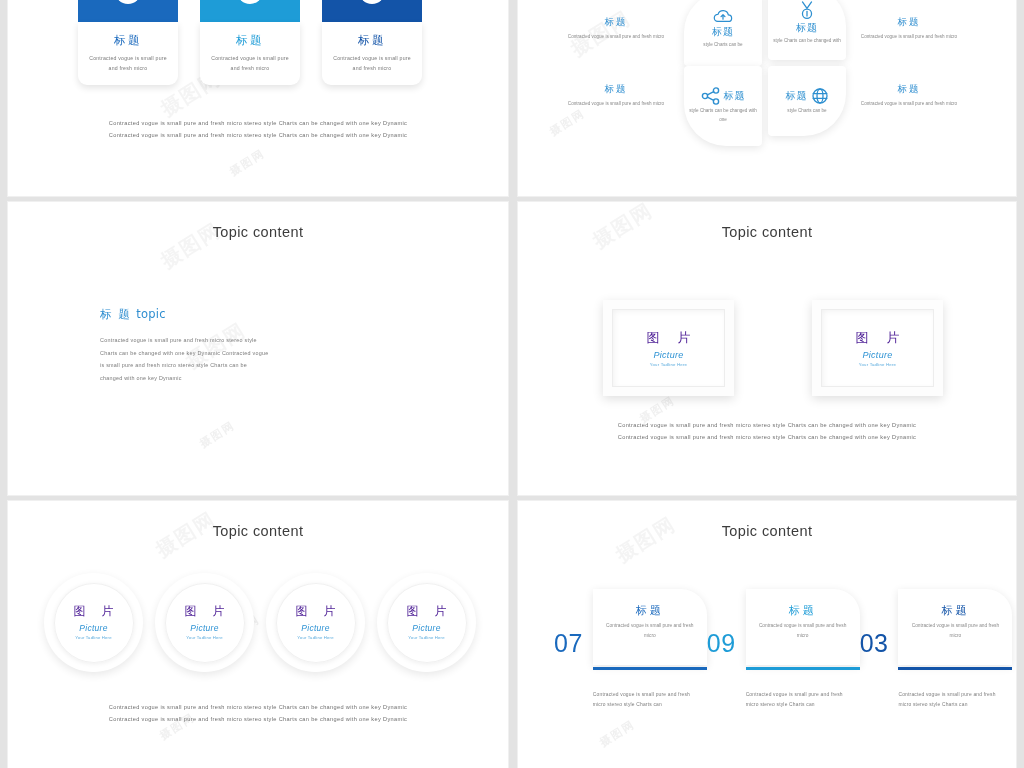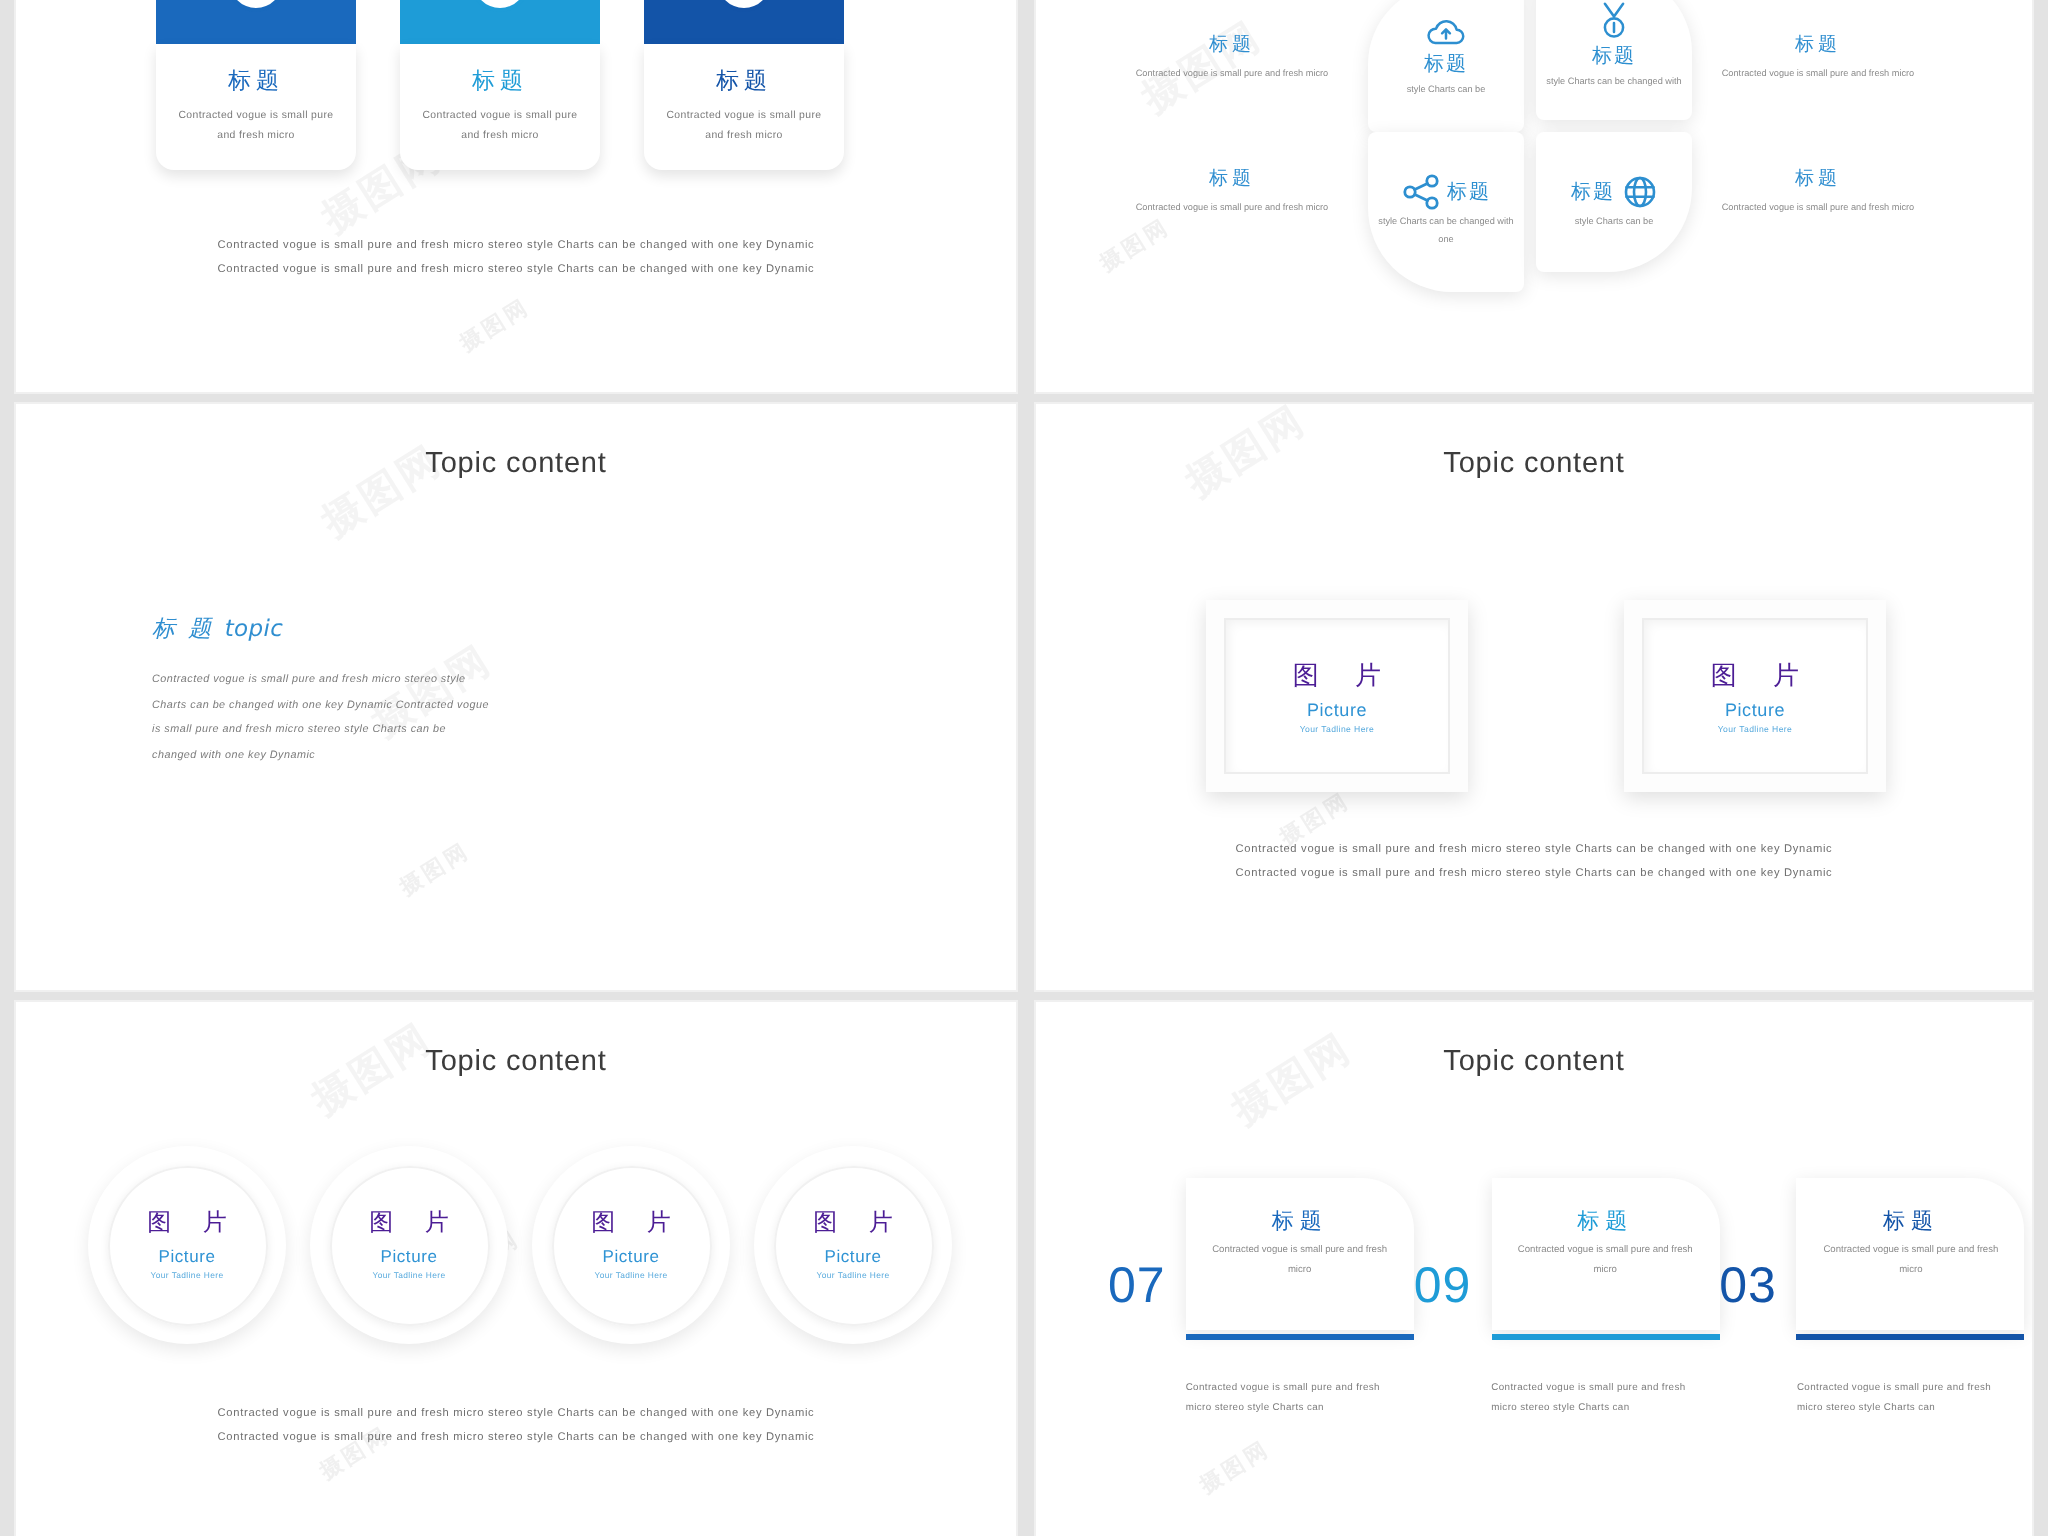--- a/index.html
+++ b/index.html
@@ -178,25 +178,25 @@
     box-shadow: inset 0 0 0 1px #ededed, inset 2px 2px 6px rgba(0,0,0,.06);
     display: flex; flex-direction: column;
     align-items: center; justify-content: center;
     box-sizing: border-box;
   }
   .pic-cn {
     font-size: 13px; color: #4c1d95; letter-spacing: 7px;
     text-indent: 7px;
     font-family: "DejaVu Sans", sans-serif;
   }
-  .pic-en { font-size: 9px; color: #2f93d4; margin-top: 3px; letter-spacing: .3px; }
+  .pic-en { font-size: 9px; color: #2f93d4; margin-top: 3px; letter-spacing: .3px; font-style: italic; }
   .pic-tag { font-size: 4.3px; color: #58aadd; margin-top: 2px; letter-spacing: .2px; }
 
   
-  .s3-left { position: absolute; left: 68px; top: 105px; width: 170px; font-style: italic; }
+  .s3-left { position: absolute; left: 92px; top: 105px; width: 170px; }
   .s3-h {
     font-size: 11.5px; color: #2f8ed0; letter-spacing: 1.5px; margin-bottom: 12px;
     font-family: "DejaVu Sans", sans-serif;
   }
   .s3-h .en { letter-spacing: .2px; }
   .s3-p { font-size: 5.4px; color: #7b7b7b; line-height: 2.35; letter-spacing: .25px; }
 
   
   .circles { position: absolute; left: 36px; top: 72px; display: flex; gap: 12px; }
   .circ-outer {

